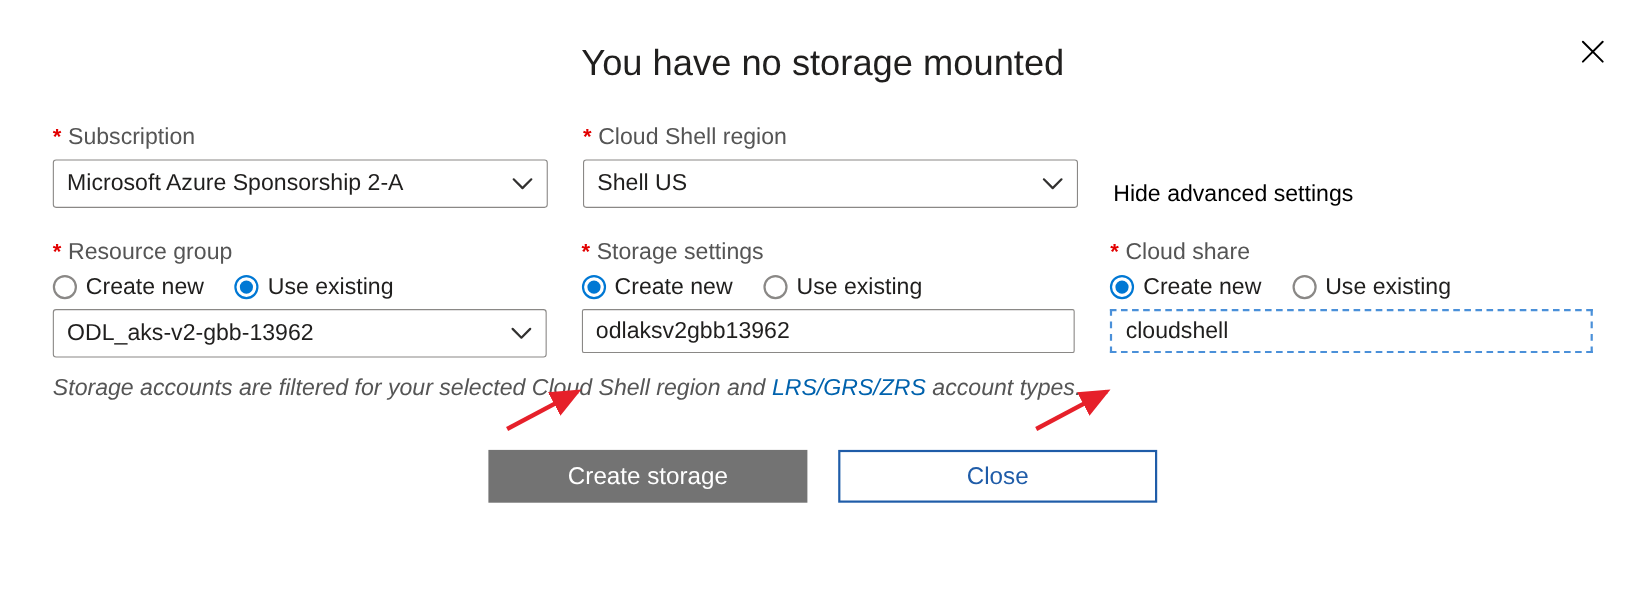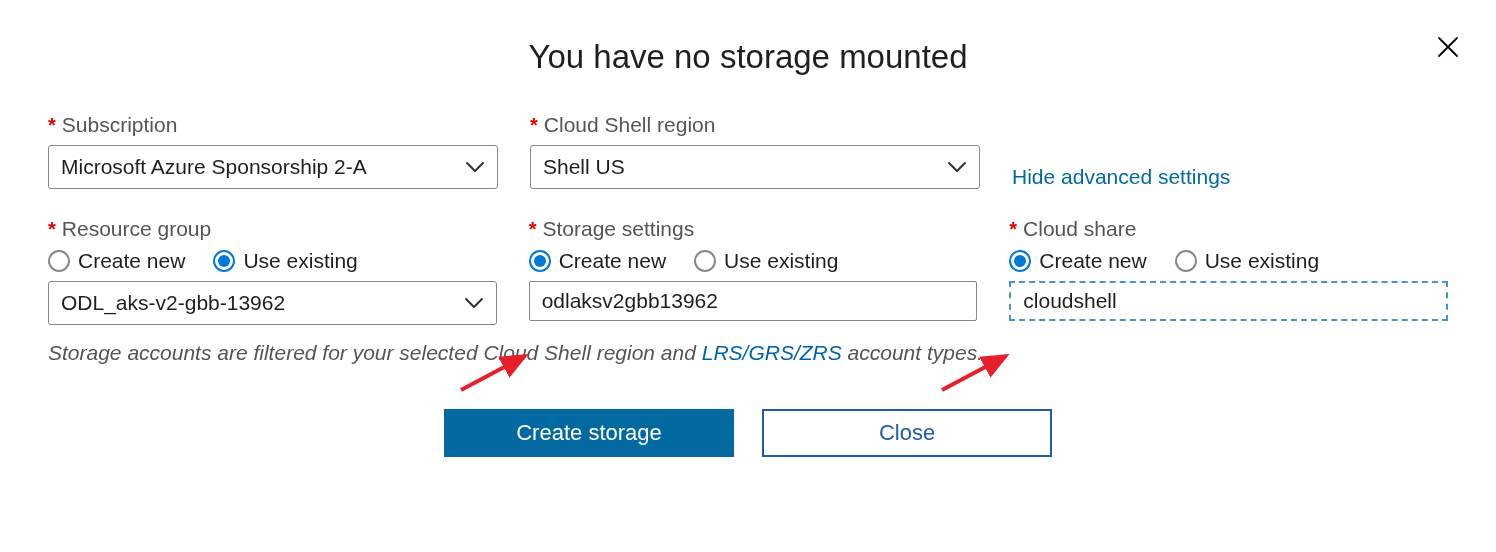--- a/index.html
+++ b/index.html
@@ -82,21 +82,21 @@
       top: 50%;
       transform: translateY(-50%);
       pointer-events: none;
     }
     .chev svg {
       width: 20px;
       height: 14px;
       display: block;
     }
     .link {
-      color: #0369a1;
+      color: #000000;
       font-size: 21px;
       cursor: pointer;
       align-self: flex-end;
       padding-top: 28px;
     }
     .row2 {
       display: flex;
       gap: 32px;
       align-items: flex-start;
       margin-bottom: 16px;
@@ -163,21 +163,21 @@
     }
     .btn {
       width: 290px;
       height: 48px;
       font-size: 22px;
       font-family: inherit;
       cursor: pointer;
       border: none;
     }
     .btn-primary {
-      background: #0369a1;
+      background: #737373;
       color: #fff;
     }
     .btn-secondary {
       background: #fff;
       color: #1f5ca8;
       border: 2px solid #1f5ca8;
     }
     .arrow {
       position: absolute;
       pointer-events: none;

